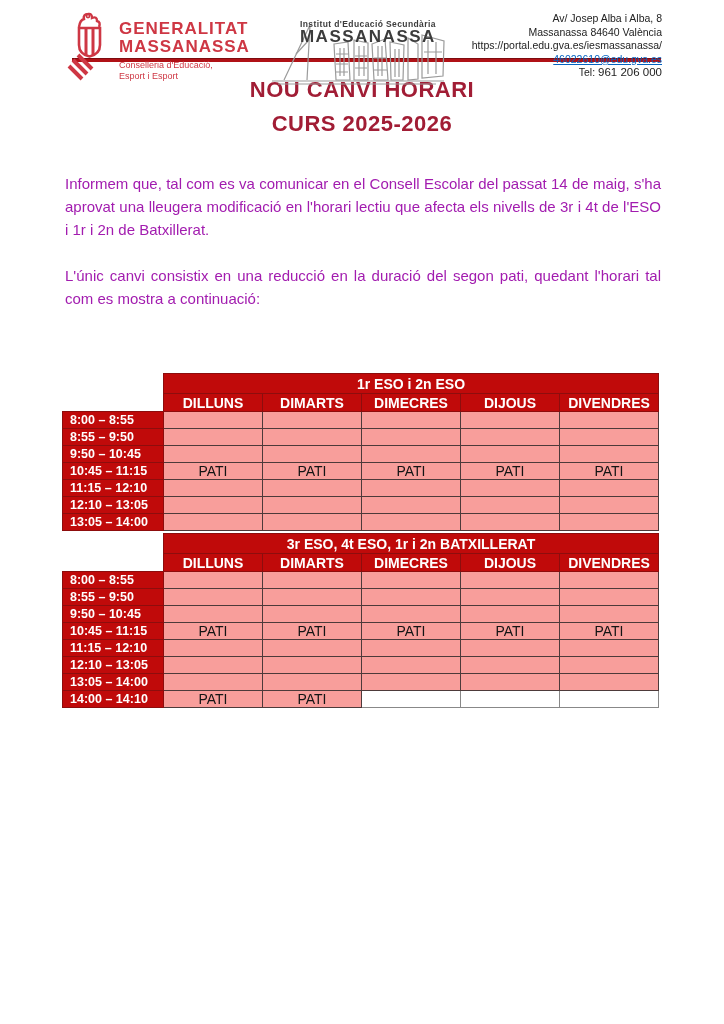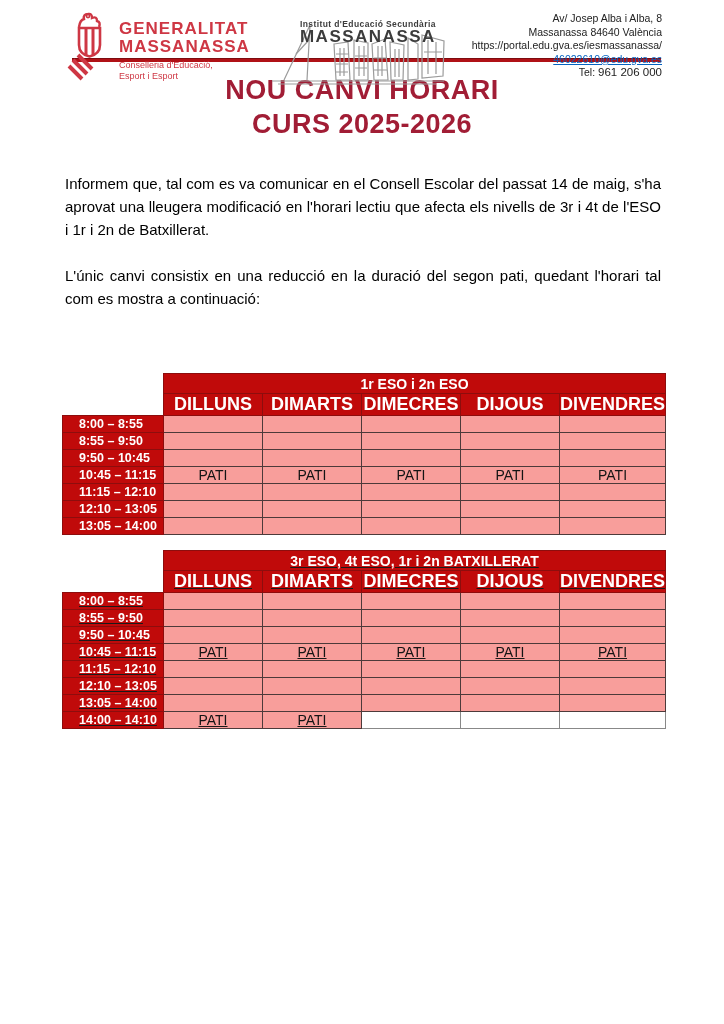--- a/index.html
+++ b/index.html
@@ -31,39 +31,39 @@
   .school-line2{font-size:17px;font-weight:bold;letter-spacing:1.5px;line-height:15px;}
   .school-svg{position:absolute;left:0;top:6px;}
   .contact{width:225px;text-align:right;font-size:10.5px;line-height:13.5px;color:#222;}
   .contact a{color:var(--link-blue);text-decoration:underline;}
   .tel-number{font-weight:normal;font-size:11.5px;}
 
   
   .red-rule{margin:0 63px 0 72px;height:4px;background:var(--rule-red);
     border-top:1px solid #7d0c10;}
   .doc-title{margin-top:11px;text-align:center;color:var(--title-maroon);
-    font-weight:bold;font-size:27px;line-height:34px;letter-spacing:.5px;}
+    font-weight:bold;font-size:22px;line-height:34px;letter-spacing:.5px;}
 
   
   .body-text{margin:31px 63px 0 65px;}
-  .body-text p{font-size:15px;line-height:23px;text-align:justify;color:#000000;}
+  .body-text p{font-size:15px;line-height:23px;text-align:justify;color:#a21caf;}
   .body-text p + p{margin-top:23px;}
 
   
   .tables{margin-top:63px;}
   table.sched{border-collapse:collapse;margin-left:62px;table-layout:fixed;}
-  table.sched + table.sched{margin-top:15px;text-decoration:underline;}
+  table.sched + table.sched{margin-top:2px;}
   .sched th,.sched td{padding:0;overflow:hidden;white-space:nowrap;}
   .sched .corner{border:none;background:transparent;width:101px;}
   .sched th.ttl{background:var(--table-red);color:#fff;font-size:14px;font-weight:bold;
     border:1px solid var(--table-red-border);height:20px;text-align:center;}
-  .sched th.day{background:var(--table-red);color:#fff;font-size:18px;font-weight:bold;
+  .sched th.day{background:var(--table-red);color:#fff;font-size:14px;font-weight:bold;
     border:1px solid var(--table-red-border);width:99px;height:18px;text-align:center;}
   .sched th.time{background:var(--table-red);color:#fff;font-size:12.5px;font-weight:bold;
-    border:1px solid var(--table-red-border);text-align:left;padding-left:16px;height:17px;}
+    border:1px solid var(--table-red-border);text-align:left;padding-left:7px;height:17px;}
   .sched td.pink{background:var(--cell-pink);border:1px solid var(--cell-border);
     text-align:center;font-size:14px;color:#141414;height:17px;}
   .sched td.white{background:#fff;border:1px solid var(--white-cell-border);height:17px;}
 </style>
 </head>
 <body>
 
 <div class="page">
 
   <div class="letterhead">

